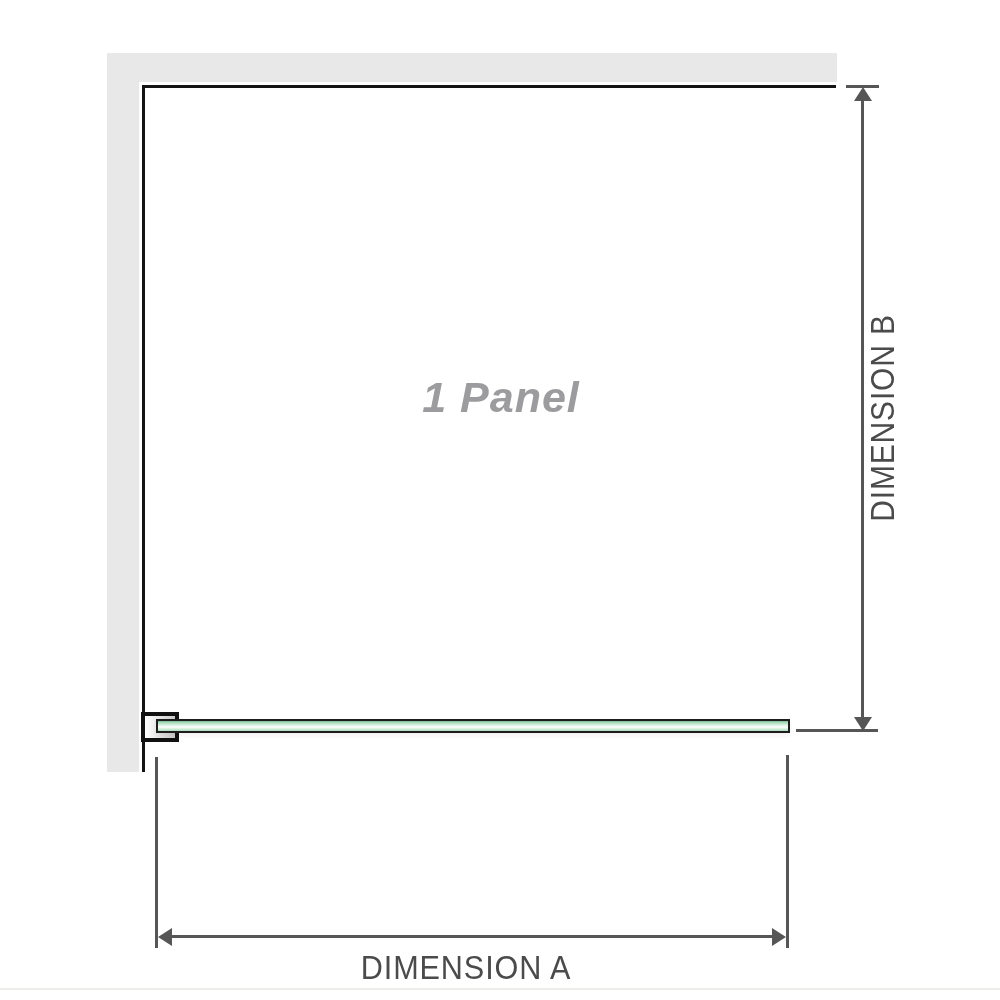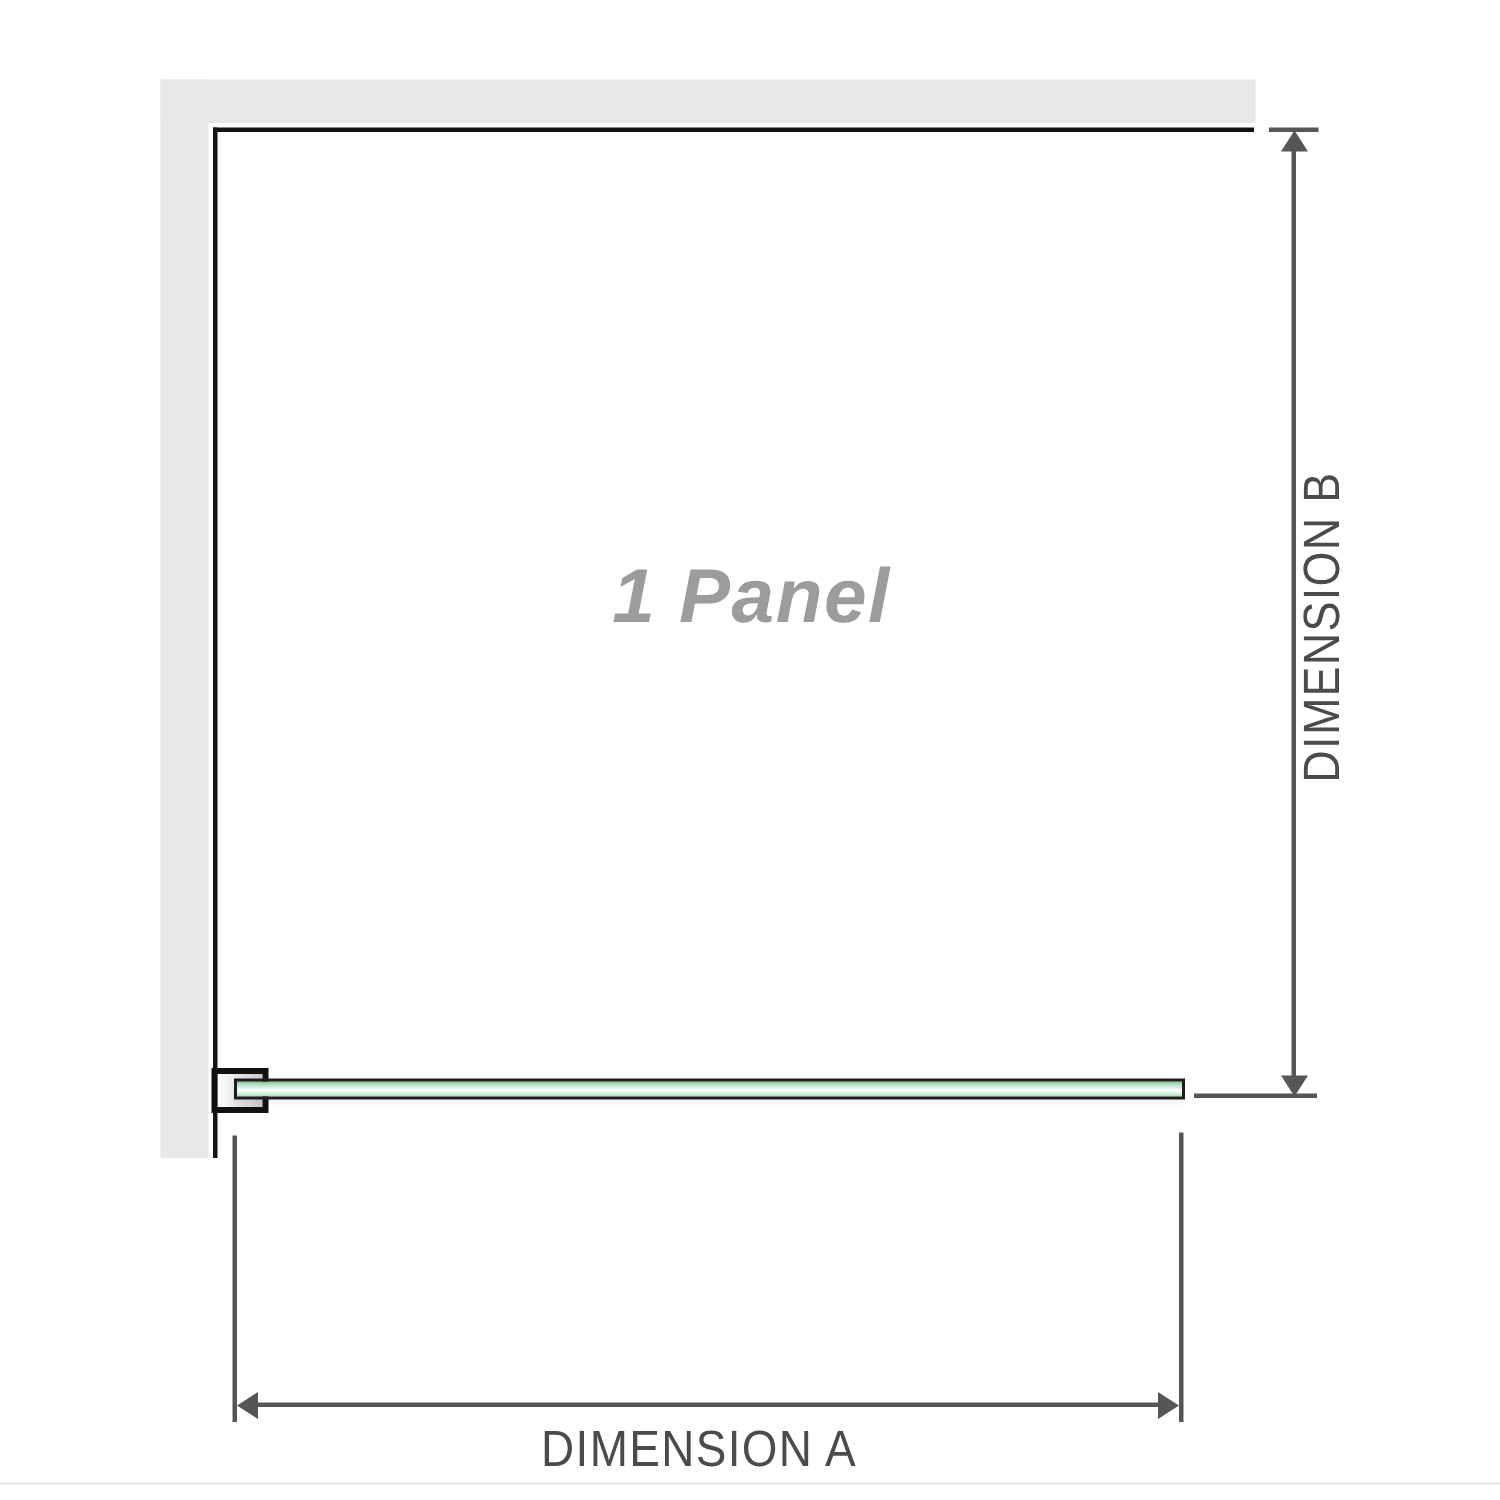--- a/index.html
+++ b/index.html
@@ -34,21 +34,21 @@
   }
   .panel-left-edge {
     left: 142px; top: 85px; width: 3px; height: 687px;
     background: var(--panel-edge, #141414);
   }
 
   
   .panel-title {
     left: 501px; top: 397px;
     transform: translate(-50%, -50%);
-    font-size: 51px;
+    font-size: 43px;
     font-style: italic;
     font-weight: bold;
     letter-spacing: 1px;
     color: var(--panel-title-text, #9c9c9f);
     white-space: nowrap;
   }
 
   
   .wall-bracket {
     left: 141px; top: 712px; width: 38px; height: 30px;

